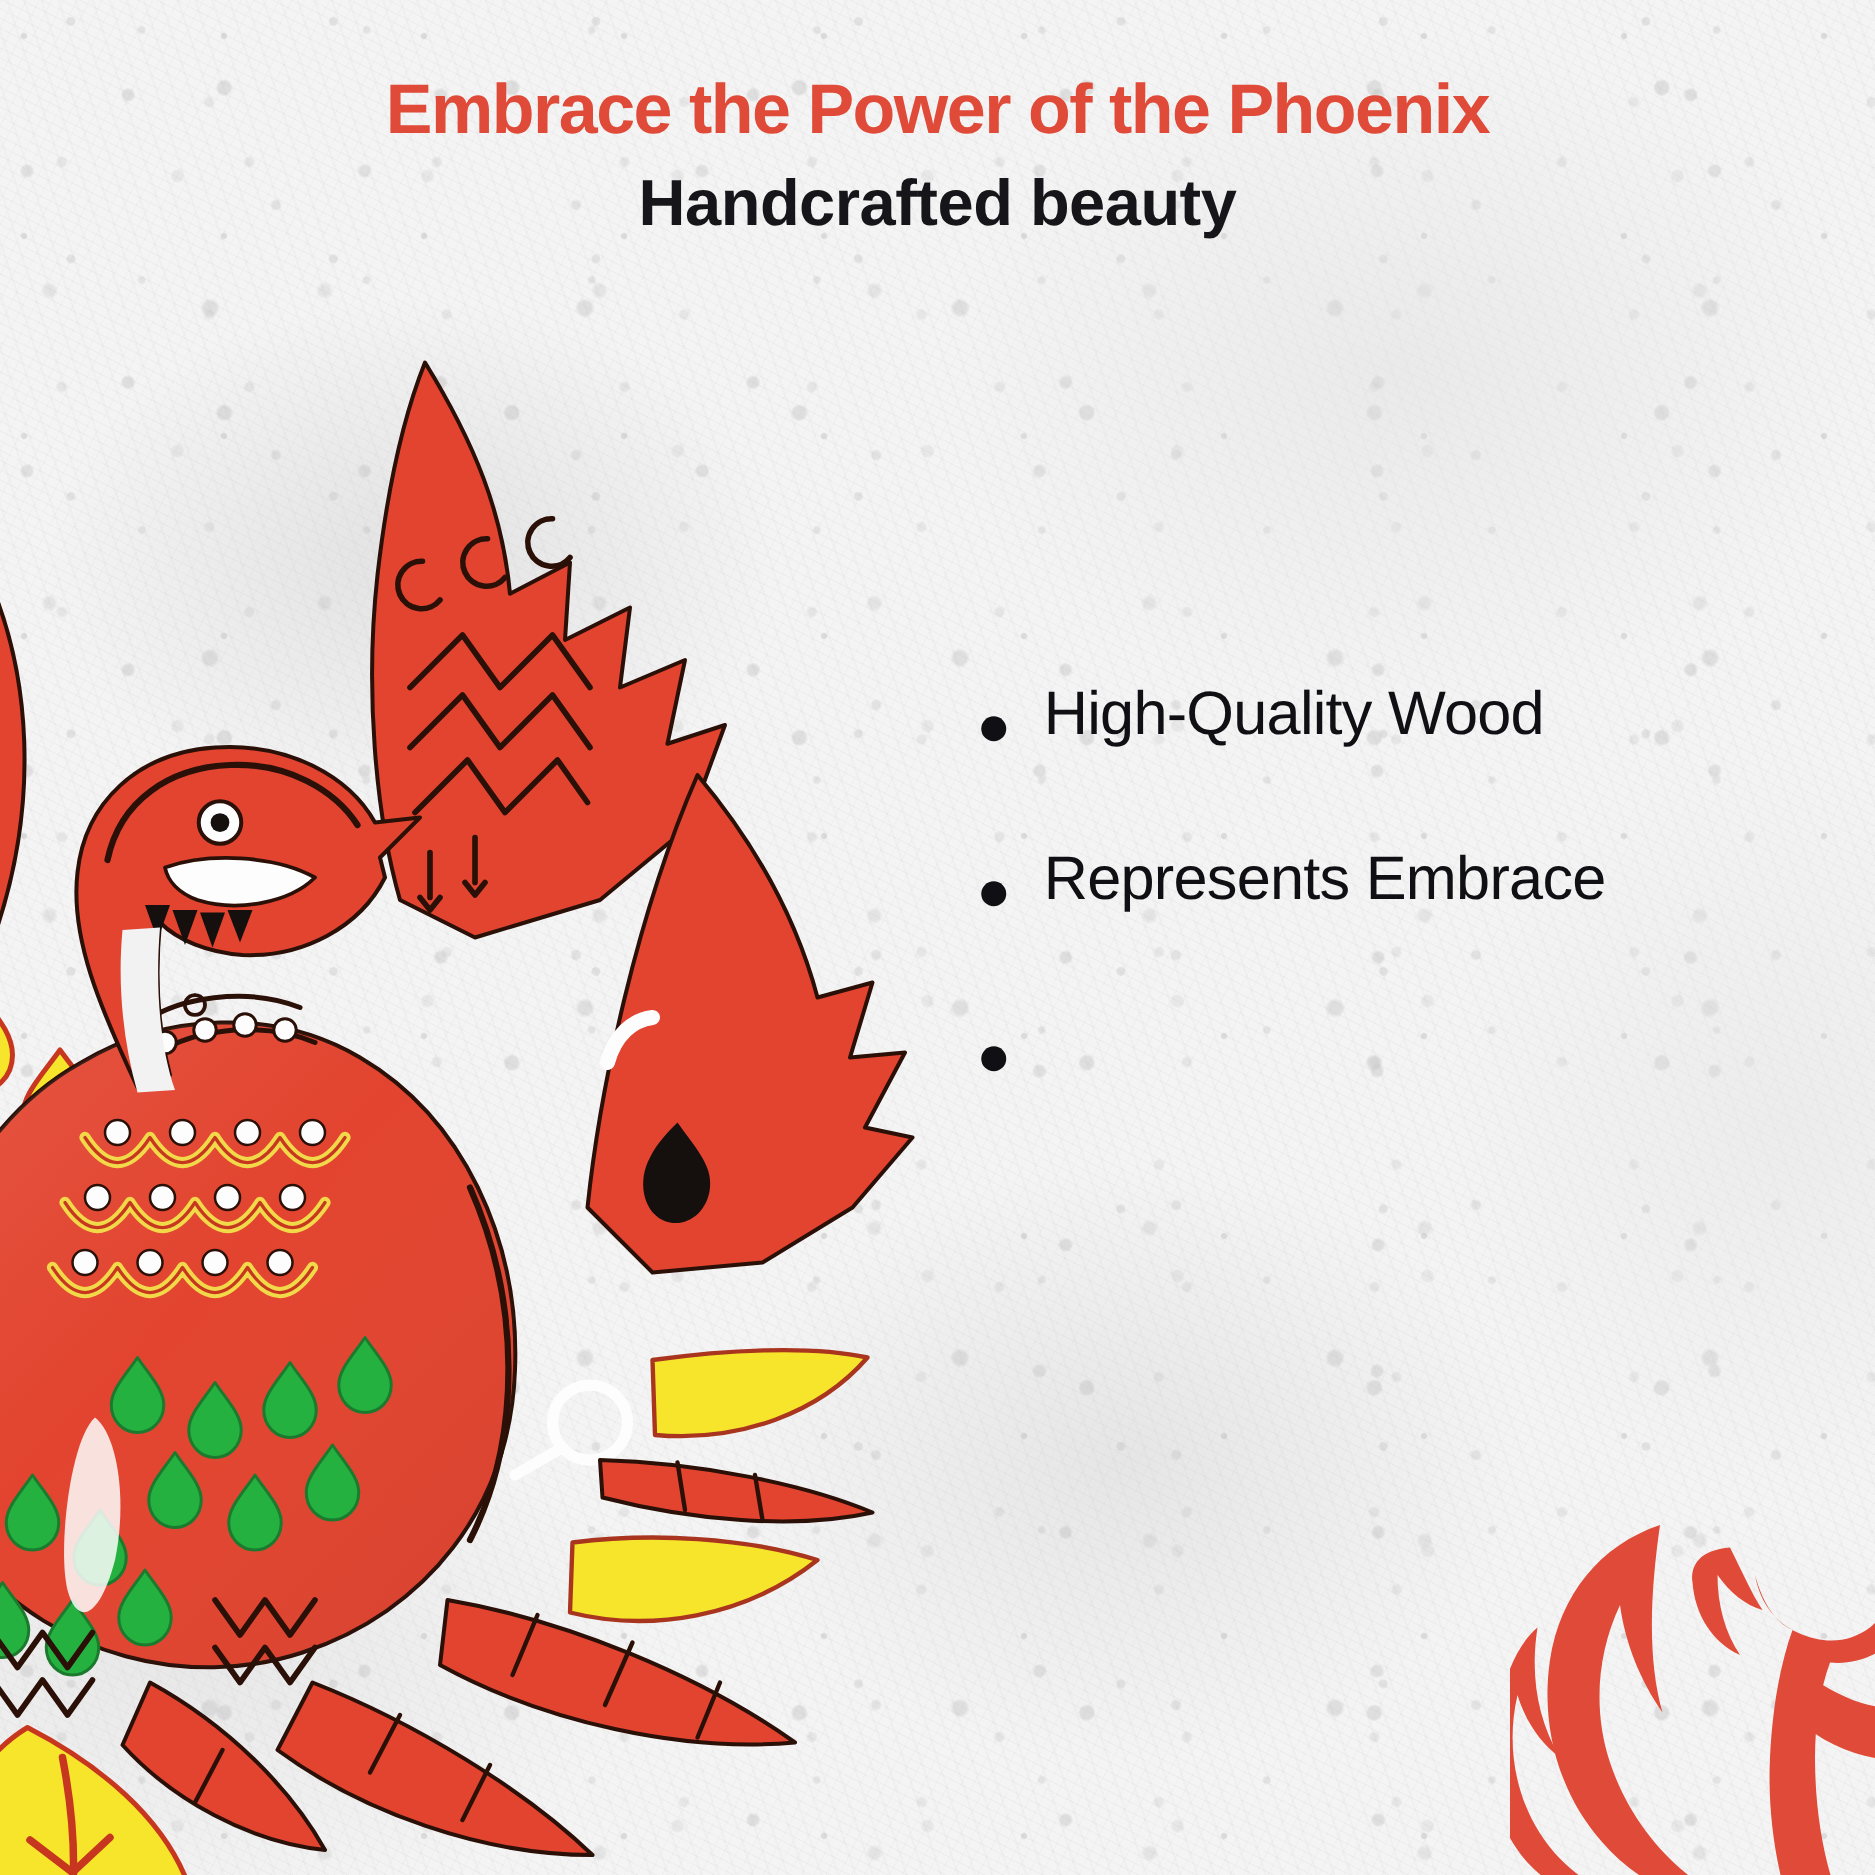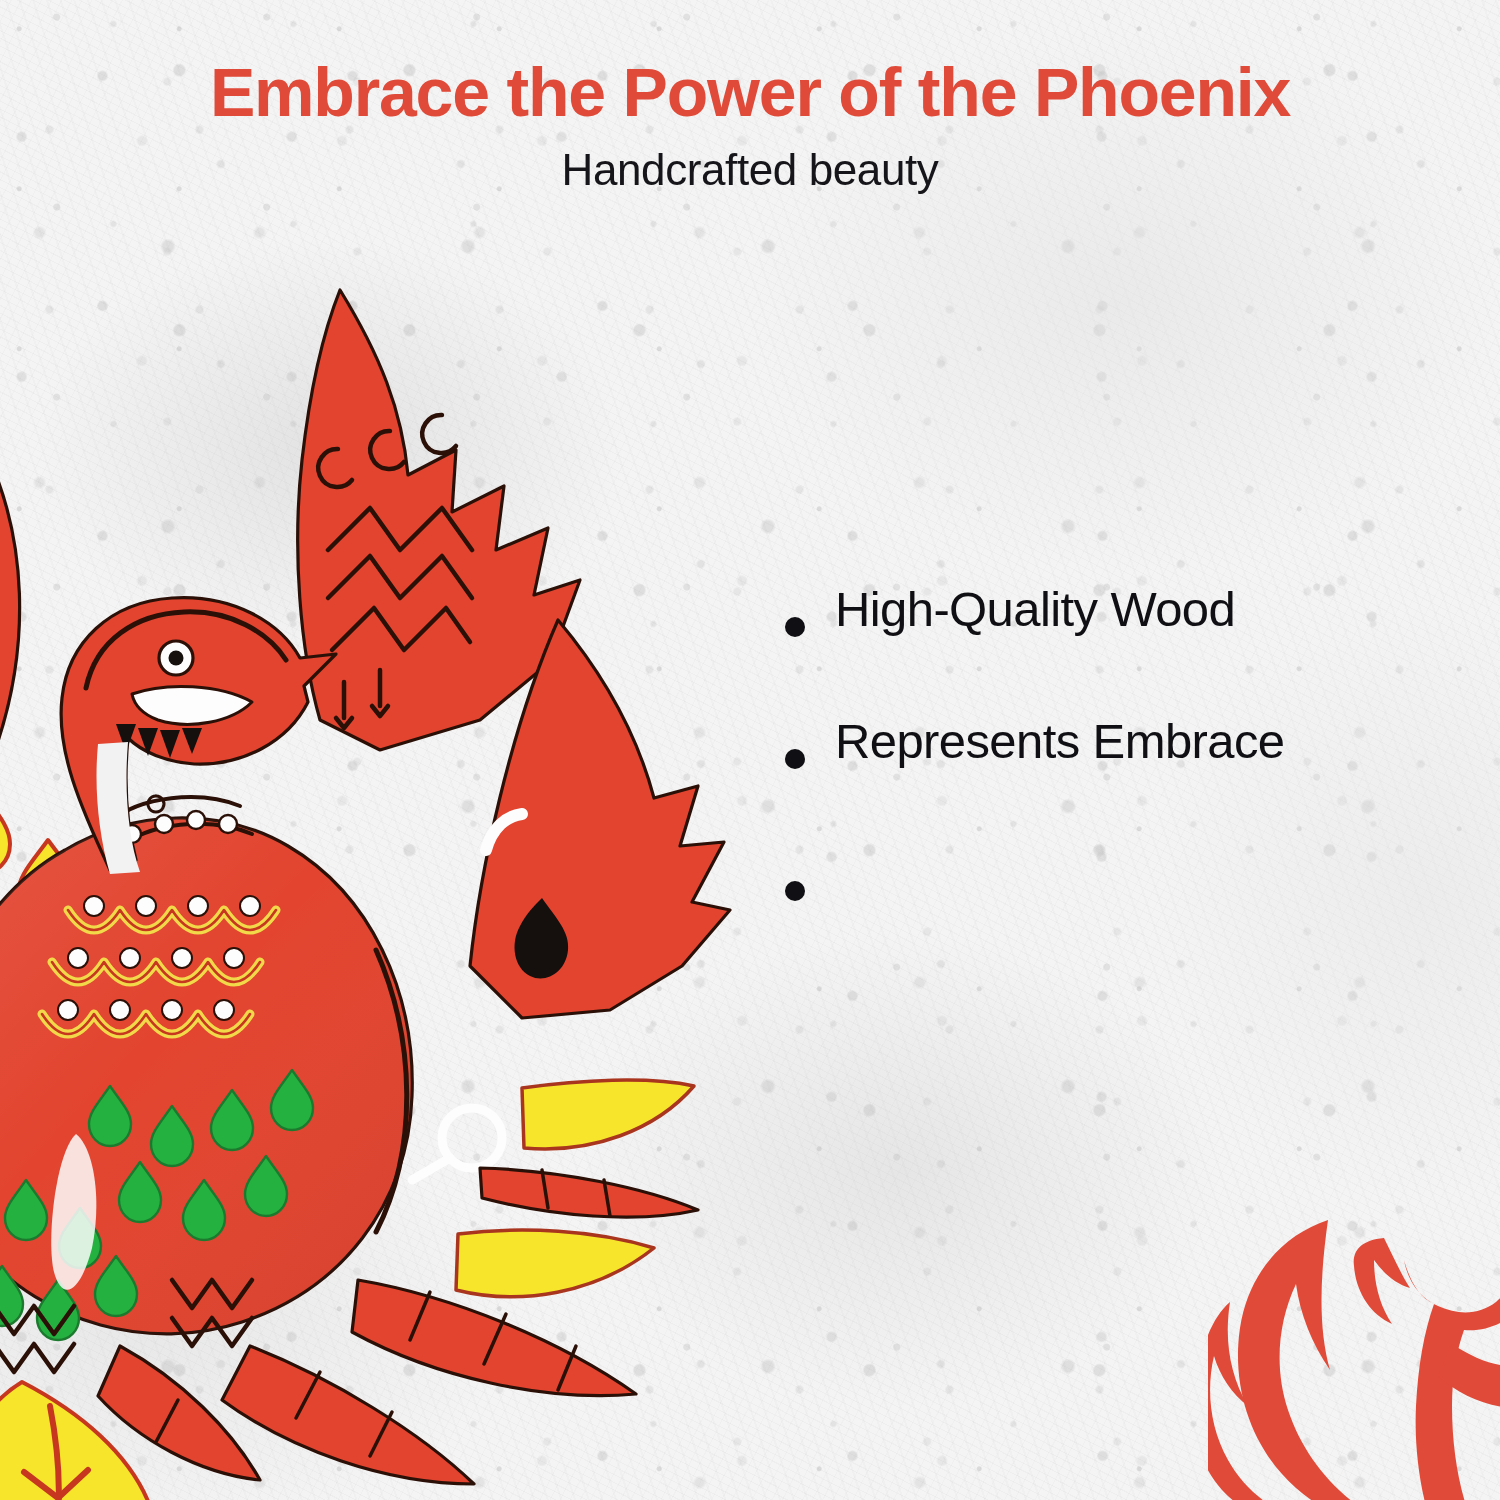--- a/index.html
+++ b/index.html
@@ -69,51 +69,51 @@
   .header {
     position: absolute;
     top: 0; left: 0;
     width: 1500px;
     text-align: center;
     z-index: 30;
   }
   .headline {
     margin: 0;
     padding-top: 58px;
-    font-size: 68px;
+    font-size: 56px;
     font-weight: bold;
     letter-spacing: -1.2px;
     line-height: 1.02;
     color: #e04a38;
     white-space: nowrap;
   }
   .subhead {
     margin: 0;
     padding-top: 18px;
-    font-size: 44px;
-    font-weight: normal;
+    font-size: 52px;
+    font-weight: bold;
     letter-spacing: -0.4px;
     color: #16161a;
     white-space: nowrap;
   }
 
   
   .features {
     position: absolute;
     left: 775px;
     top: 505px;
     width: 700px;
     margin: 0;
     padding: 0;
     list-style: none;
     z-index: 30;
   }
   .feature-item {
     display: flex;
-    align-items: flex-end;
+    align-items: center;
     height: 132px;
   }
   .feature-bullet {
     flex: 0 0 auto;
     width: 20px;
     height: 20px;
     margin: 24px 30px 0 10px;
     border-radius: 50%;
     background: #101014;
   }

